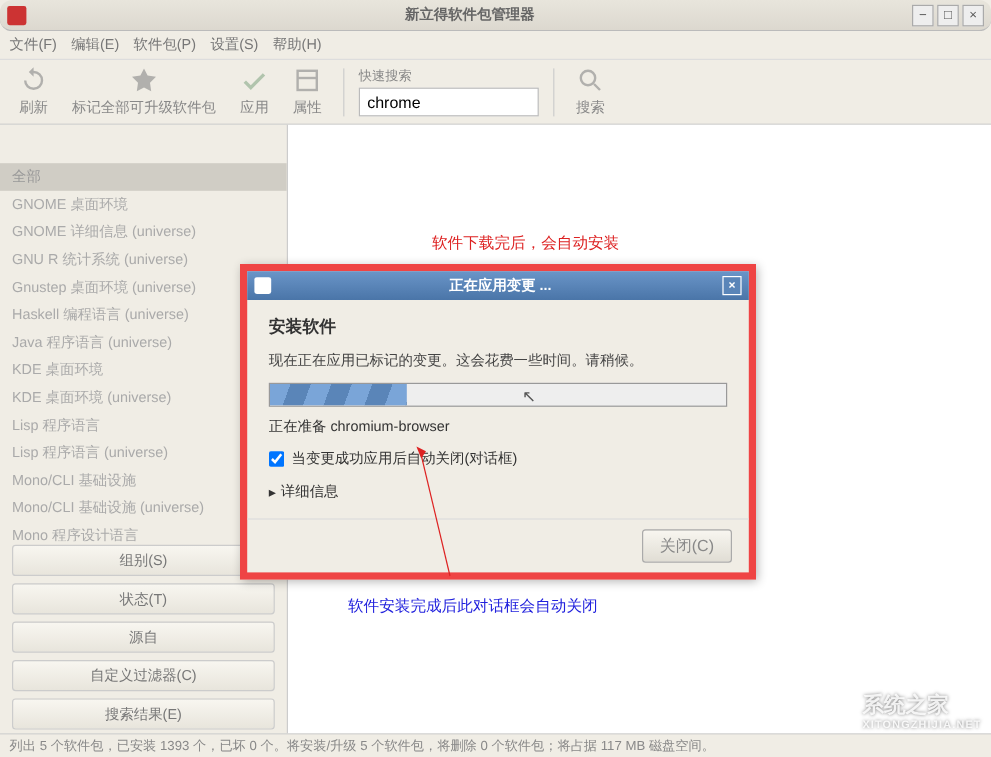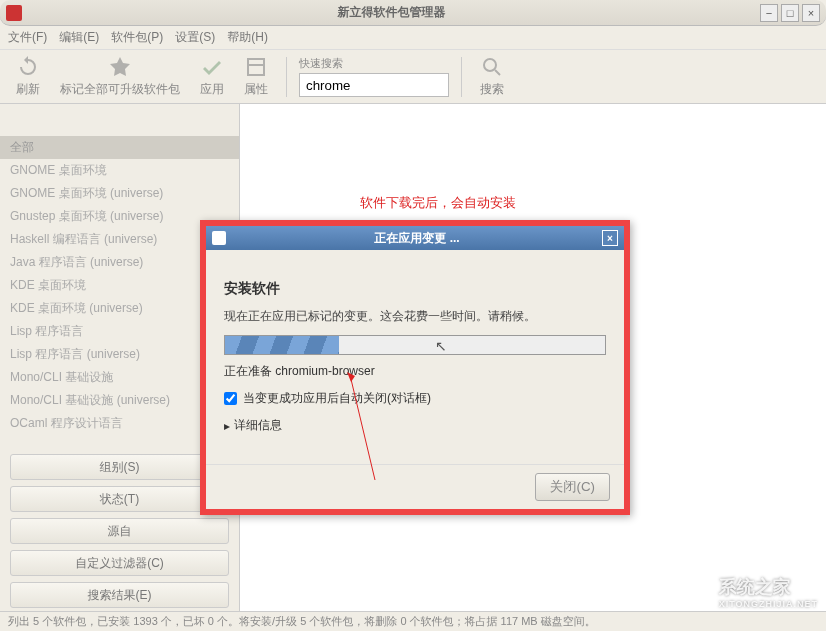--- a/index.html
+++ b/index.html
@@ -33,21 +33,21 @@
 .blue-note { position: absolute; color: #22d; font-size: 13px; }
 .no-sel { position: absolute; color: #999; font-size: 12px; }
 
 .statusbar { height: 20px; background: #f0ede5; border-top: 1px solid #ccc; padding: 0 8px; display: flex; align-items: center; color: #888; font-size: 11px; }
 
 .dialog { position: absolute; left: 200px; top: 220px; width: 430px; background: #f0ede5; border: 6px solid #ef4444; box-shadow: 2px 2px 8px rgba(0,0,0,0.3); }
 .dlg-title { height: 24px; background: linear-gradient(#6a95c8,#4a75a8); color: #fff; display: flex; align-items: center; padding: 0 6px; font-weight: bold; }
 .dlg-title .dlg-icon { width: 14px; height: 14px; background: #fff; border-radius: 2px; margin-right: 6px; }
 .dlg-title .dlg-t { flex: 1; text-align: center; }
 .dlg-close { width: 16px; height: 16px; background: #5a85b8; border: 1px solid #fff; color: #fff; display: flex; align-items: center; justify-content: center; cursor: pointer; font-size: 10px; }
-.dlg-body { padding: 30px 18px; }
+.dlg-body { padding: 14px 18px; }
 .dlg-h { font-weight: bold; font-size: 14px; color: #333; margin-bottom: 10px; }
 .dlg-msg { color: #444; font-size: 12px; margin-bottom: 10px; }
 .progress { height: 20px; border: 1px solid #999; background: #eee; margin-bottom: 8px; position: relative; overflow: hidden; }
 .progress-fill { height: 100%; width: 30%; background: repeating-linear-gradient(110deg,#7aa5d8 0 16px,#5a85b8 16px 32px); }
 .cursor { position: absolute; left: 210px; top: 2px; font-size: 14px; }
 .dlg-status { color: #333; margin-bottom: 10px; }
 .dlg-check { display: flex; align-items: center; gap: 6px; color: #333; margin-bottom: 10px; }
 .dlg-check input { width: 13px; height: 13px; }
 .dlg-details { display: flex; align-items: center; gap: 4px; color: #333; cursor: pointer; }
 .dlg-footer { display: flex; justify-content: flex-end; padding: 8px 14px; border-top: 1px solid #ddd; }
@@ -116,31 +116,32 @@
     <span>搜索</span>
   </div>
 </div>
 
 <div class="main">
   <div class="sidebar">
     <div class="cat-list">
       <div class="cat-all">全部</div>
       <div id="cat-container">
           <div class="cat-item">GNOME 桌面环境</div>
-          <div class="cat-item">GNOME 桌面环境 (universe)</div>
+          <div class="cat-item">GNOME 详细信息 (universe)</div>
+          <div class="cat-item">GNU R 统计系统 (universe)</div>
           <div class="cat-item">Gnustep 桌面环境 (universe)</div>
           <div class="cat-item">Haskell 编程语言 (universe)</div>
           <div class="cat-item">Java 程序语言 (universe)</div>
           <div class="cat-item">KDE 桌面环境</div>
           <div class="cat-item">KDE 桌面环境 (universe)</div>
           <div class="cat-item">Lisp 程序语言</div>
           <div class="cat-item">Lisp 程序语言 (universe)</div>
           <div class="cat-item">Mono/CLI 基础设施</div>
           <div class="cat-item">Mono/CLI 基础设施 (universe)</div>
-          <div class="cat-item">OCaml 程序设计语言</div>
+          <div class="cat-item">Mono 程序设计语言</div>
         </div>
     </div>
     <div class="side-btn">组别(S)</div>
     <div class="side-btn">状态(T)</div>
     <div class="side-btn">源自</div>
     <div class="side-btn">自定义过滤器(C)</div>
     <div class="side-btn">搜索结果(E)</div>
   </div>
   <div class="content">
     <div class="red-note" style="left:120px; top:90px;">软件下载完后，会自动安装</div>

